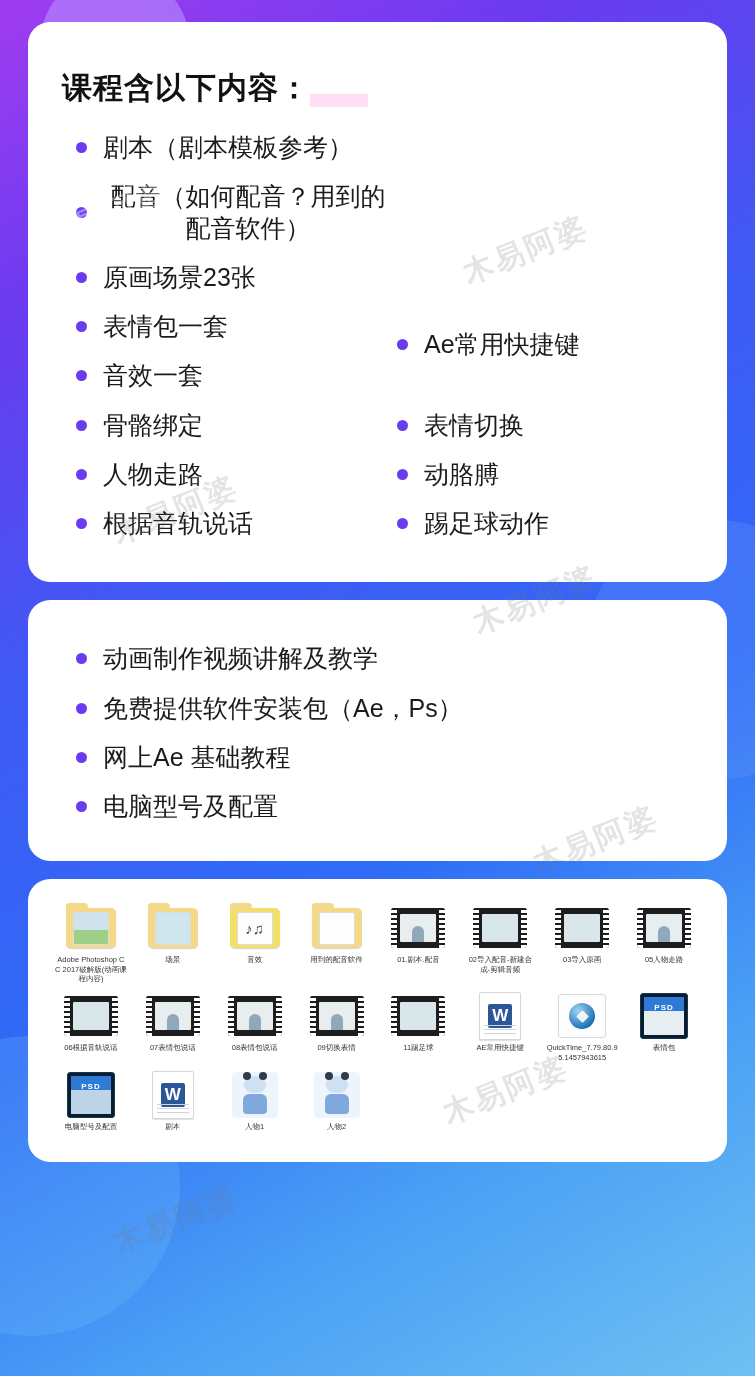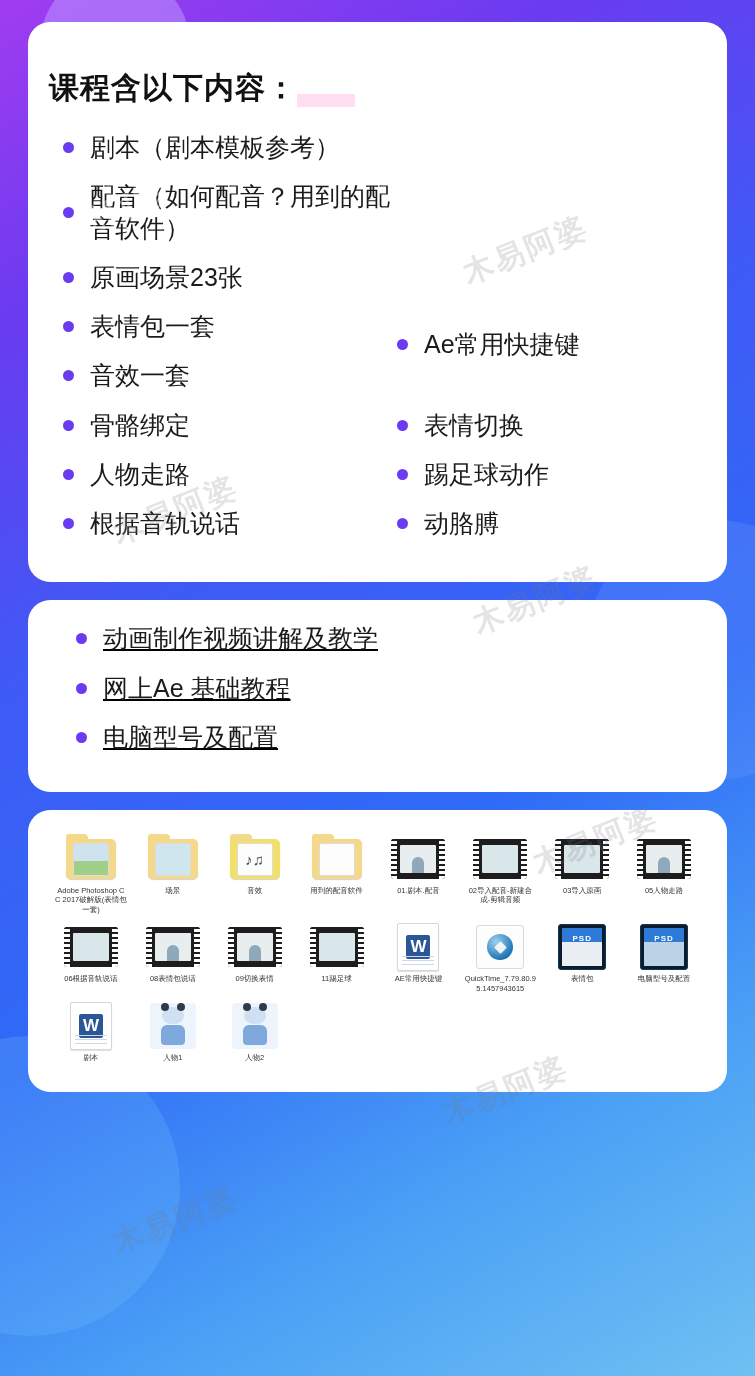--- a/index.html
+++ b/index.html
@@ -36,22 +36,22 @@
   }
 
   .card {
     position: relative;
     background: #ffffff;
     border-radius: 22px;
     margin: 0 28px 18px 28px;
     box-sizing: border-box;
     z-index: 2;
   }
-  .card-1 { margin-top: 22px; padding: 46px 34px 34px 21px; }
-  .card-2 { padding: 14px 34px 30px 34px; text-decoration: underline; }
+  .card-1 { margin-top: 22px; padding: 46px 34px 34px 34px; }
+  .card-2 { padding: 34px 34px 30px 34px; }
   .card-3 { padding: 26px 18px 30px 18px; }
 
   h2.section-title {
     font-size: 30px;
     font-weight: bold;
     color: #111;
     margin: 0 0 14px 0;
     letter-spacing: 1px;
     position: relative;
     display: inline-block;
@@ -83,20 +83,21 @@
   .dot {
     width: 11px;
     height: 11px;
     border-radius: 50%;
     background: #6a3bf0;
     margin-right: 16px;
     flex: none;
   }
   .two-col {
     display: flex;
+    text-align: center;
   }
   .two-col .col {
     flex: 1 1 0;
     min-width: 0;
   }
   .col-right ul.bullets li { padding-left: 4px; }
 
   .spacer-li { visibility: hidden; }
 
   
@@ -419,36 +420,40 @@
       </ul>
     </div>
     <div class="col col-right" style="flex:0 0 300px">
       <ul class="bullets">
         <li>
             <span class="dot"></span>
             <span>表情切换</span>
           </li>
         <li>
             <span class="dot"></span>
+            <span>动胳膊</span>
+          </li>
+        <li>
+            <span class="dot"></span>
             <span>踢足球动作</span>
-          </li>
-        <li>
-            <span class="dot"></span>
-            <span>动胳膊</span>
           </li>
       </ul>
     </div>
   </div>
 </div>
 
 <div class="card card-2">
   <ul class="bullets">
     <li>
         <span class="dot"></span>
         <span>动画制作视频讲解及教学</span>
+      </li>
+    <li>
+        <span class="dot"></span>
+        <span>免费提供软件安装包（Ae，Ps）</span>
       </li>
     <li>
         <span class="dot"></span>
         <span>网上Ae 基础教程</span>
       </li>
     <li>
         <span class="dot"></span>
         <span>电脑型号及配置</span>
       </li>
   </ul>
@@ -456,21 +461,21 @@
 
 <div class="card card-3">
   <div class="file-grid">
 
     <div class="file">
       <div class="thumb">
           <div class="folder pic-folder">
             <div class="sheet"></div>
           </div>
         </div>
-      <div class="file-caption">Adobe Photoshop CC 2017破解版(表情包一套)</div>
+      <div class="file-caption">Adobe Photoshop CC 2017破解版(动画课程内容)</div>
     </div>
 
 
 
     <div class="file">
       <div class="thumb">
           <div class="folder">
             <div class="sheet img"></div>
           </div>
         </div>
@@ -534,20 +539,28 @@
 
     <div class="file">
       <div class="thumb">
           <div class="film">
             <div class="frame"></div>
           </div>
         </div>
       <div class="file-caption">06根据音轨说话</div>
     </div>
 
+    <div class="file">
+      <div class="thumb">
+          <div class="film">
+            <div class="frame person"></div>
+          </div>
+        </div>
+      <div class="file-caption">07表情包说话</div>
+    </div>
 
     <div class="file">
       <div class="thumb">
           <div class="film">
             <div class="frame person"></div>
           </div>
         </div>
       <div class="file-caption">08表情包说话</div>
     </div>
 

